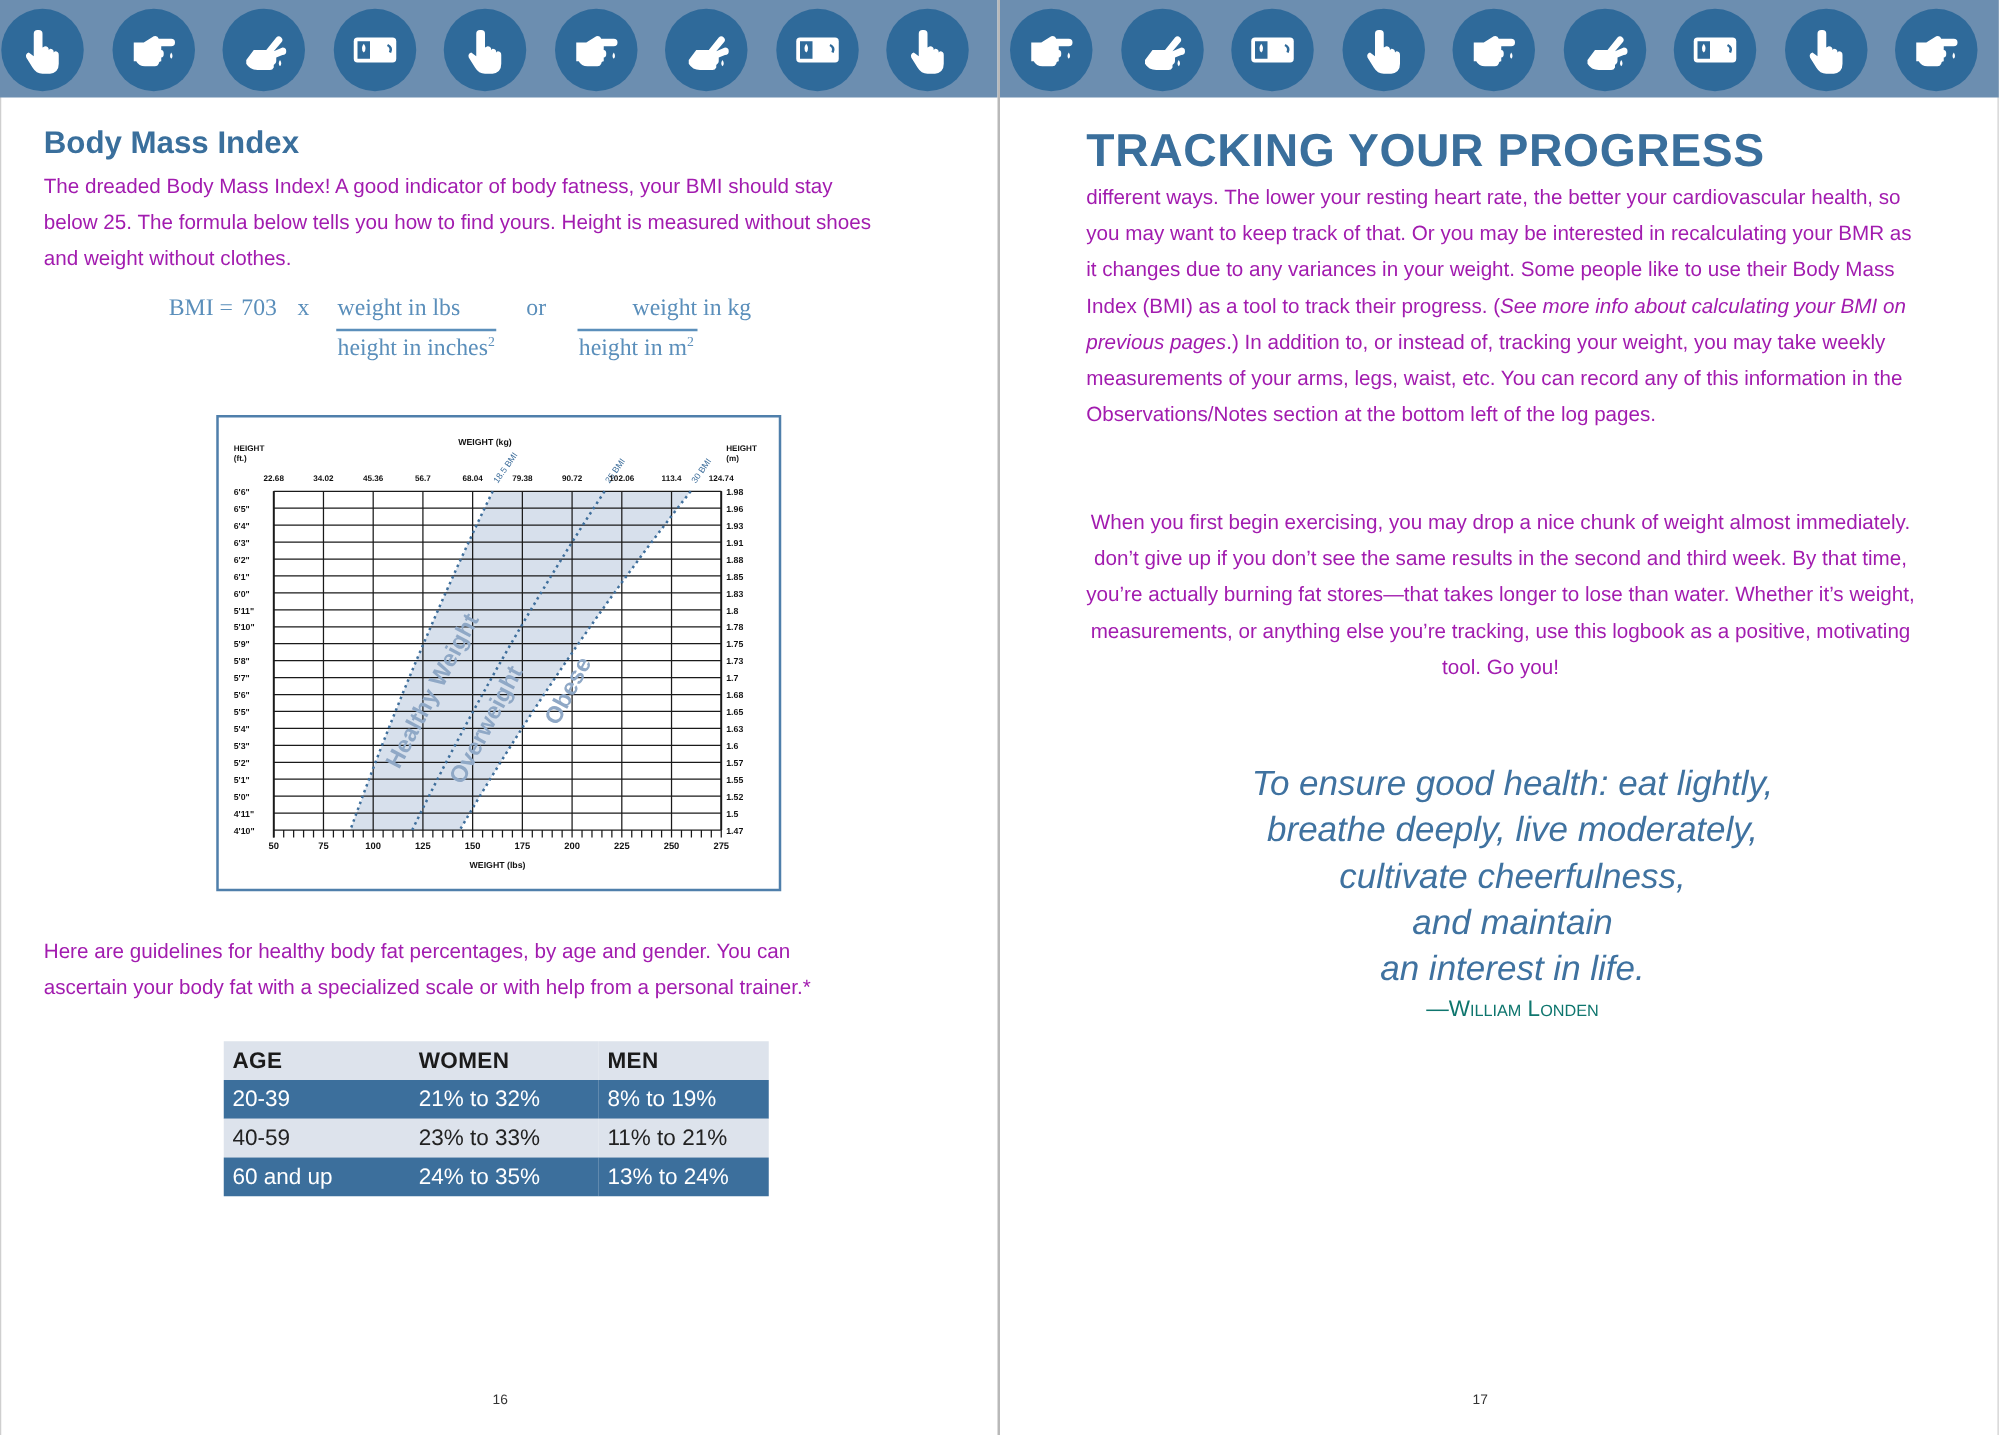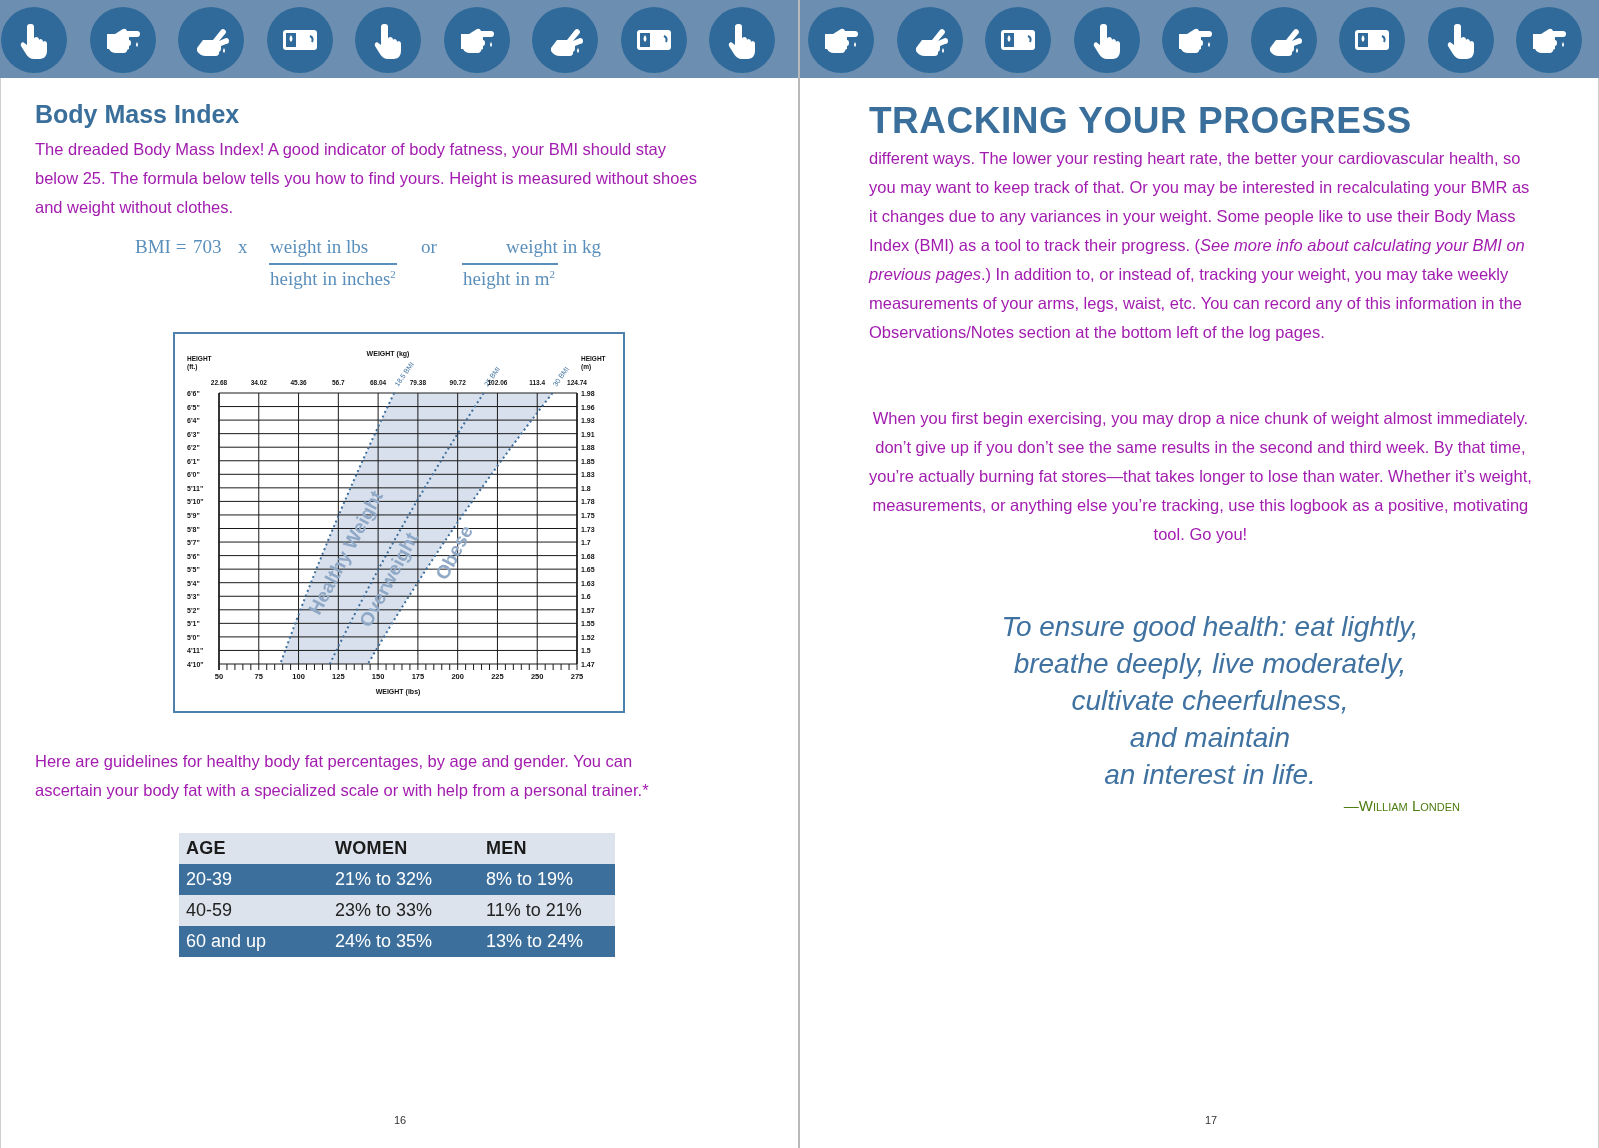--- a/index.html
+++ b/index.html
@@ -27,21 +27,21 @@
 
   .bf-table { position:absolute; left:179px; top:833px; width:436px; border-collapse:collapse; }
   .bf-table td, .bf-table th { font-family:"Liberation Sans Narrow","Liberation Sans", sans-serif; font-size:18px; height:31px; padding:0 0 0 7px; text-align:left; }
   .bf-table th { background:#dde3ec; color:#1b1b1b; font-weight:bold; letter-spacing:0.3px; }
   .bf-table tr.dark td { background:#3c6f9c; color:#fff; }
   .bf-table tr.light td { background:#dde3ec; color:#222; }
 
   .h-right { position:absolute; left:869px; top:100px; font-size:37px; font-weight:bold; color:#3a6f9c; letter-spacing:0.5px; }
   .quote { position:absolute; left:960px; top:608px; width:500px; text-align:center; font-size:28px; line-height:37px;
            font-style:italic; color:#3f72a0; }
-  .attrib { position:absolute; left:960px; top:797px; width:500px; text-align:right; font-size:15px; color:#4d7c0f; font-variant:small-caps; }
+  .attrib { position:absolute; left:960px; top:797px; width:500px; text-align:center; font-size:18px; color:#0f766e; font-variant:small-caps; }
   .pgnum { position:absolute; top:1114px; font-size:11px; color:#333; }
 </style>
 </head>
 <body>
 
 <div class="page" id="page-left">
   <div class="left-edge"></div>
   <div class="banner">
       <div class="banner-row" id="banner-left">
         <div class="hand" style="left: 1px;">
@@ -405,13 +405,13 @@
 </div>
 
 <div class="quote">
   <div>To ensure good health: eat lightly,</div>
   <div>breathe deeply, live moderately,</div>
   <div>cultivate cheerfulness,</div>
   <div>and maintain</div>
   <div>an interest in life.</div>
 </div>
 <div class="attrib">—William Londen</div>
-<div class="pgnum" style="left:1205px;">17</div>
+<div class="pgnum" style="left:1178px;">17</div>
 
 </body></html>

